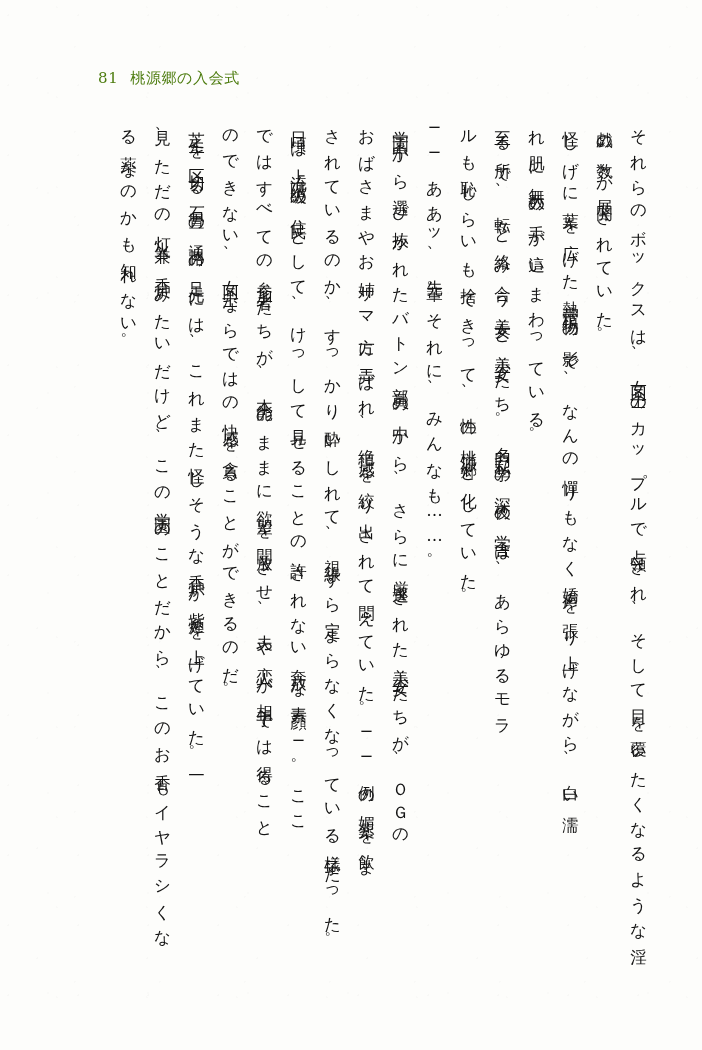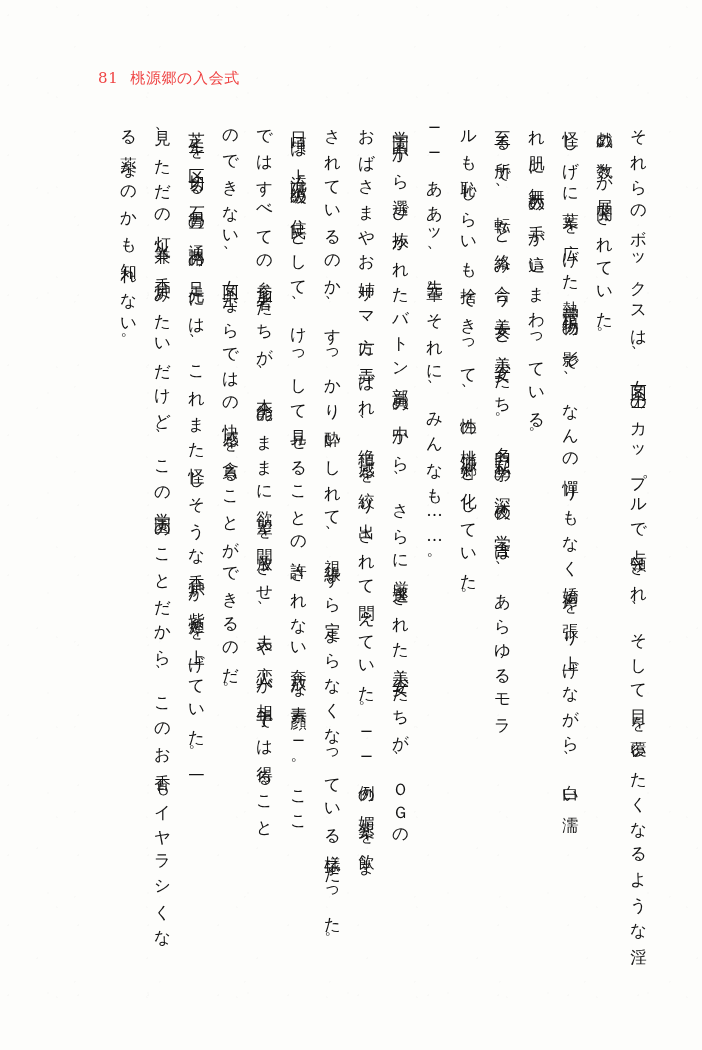--- a/index.html
+++ b/index.html
@@ -34,21 +34,21 @@
     background-size: 70px 70px, 90px 90px, 110px 110px, 85px 85px, 100px 100px;
     pointer-events: none;
   }
   .running-head {
     position: absolute;
     top: 69px;
     left: 98px;
     font-size: 15px;
     letter-spacing: 0.04em;
     white-space: nowrap;
-    color: #ef4444;
+    color: #4d7c0f;
   }
   .running-head .folio {
     margin-right: 12px;
     font-family: "DejaVu Serif", "Liberation Serif", serif;
   }
   .body-block {
     position: absolute;
     top: 118px;
     left: 60px;
     width: 586px;

